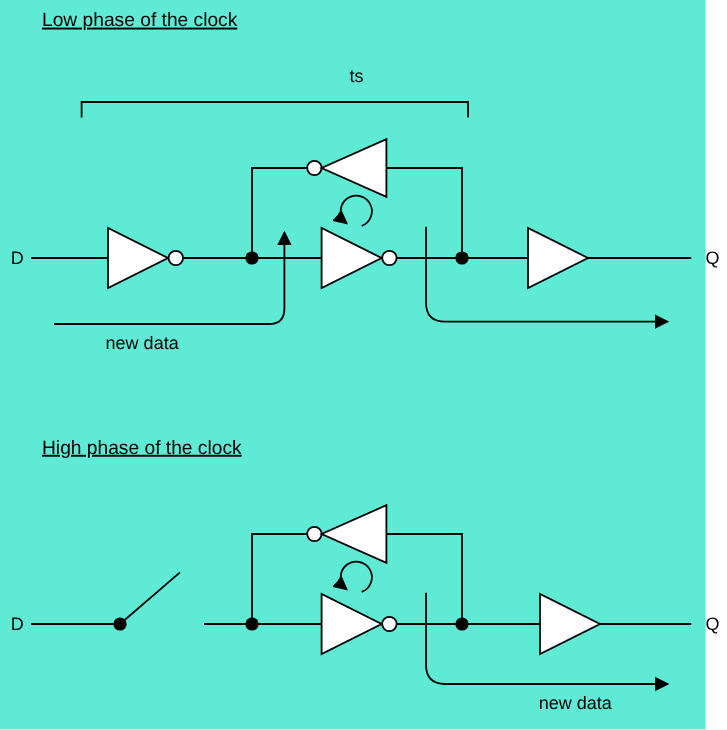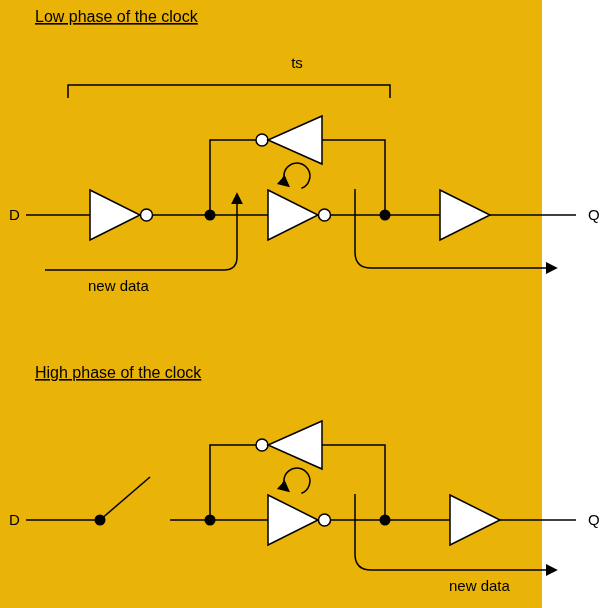--- a/index.html
+++ b/index.html
@@ -1,23 +1,23 @@
 <!DOCTYPE html>
 <html><head>
 <meta charset="utf-8">
 <style>
   html, body {
     margin: 0;
     padding: 0;
     background: #ffffff;
   }
   .page {
-    width: 542px;
+    width: 588px;
     height: 608px;
-    background: #eab308;
+    background: #5eead4;
     position: relative;
     font-family: "Liberation Sans", sans-serif;
   }
   svg { display: block; }
   .title {
     font-family: "Liberation Sans", sans-serif;
     font-size: 16px;
     fill: #000000;
     text-decoration: underline;
   }

